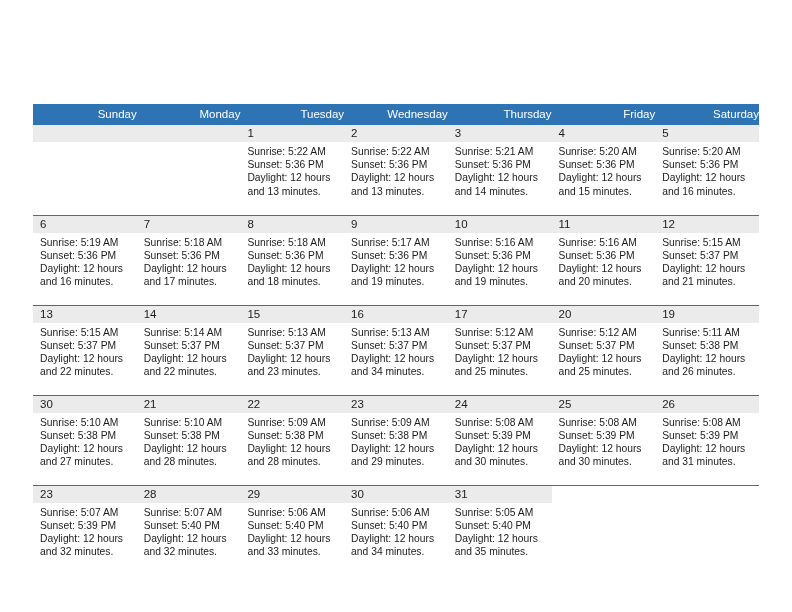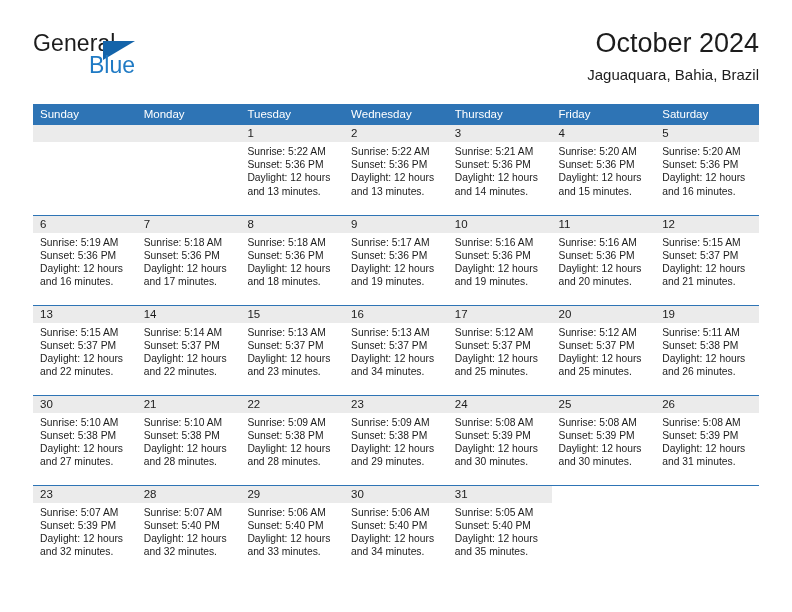--- a/index.html
+++ b/index.html
@@ -103,21 +103,21 @@
     padding: 0;
     margin: 0;
     vertical-align: top;
   }
 
   .dow-row th {
     background: #2e74b5;
     color: #ffffff;
     font-size: 11.5px;
     font-weight: normal;
-    text-align: left;
+    text-align: right;
     height: 21px;
     padding: 4px 0 3px 7px;
     box-sizing: border-box;
   }
 
   .week-row td {
     height: 90px;
     border-top: 1.2px solid #2e74b5;
     box-sizing: border-box;
   }
@@ -152,34 +152,20 @@
   }
   .info div {
     white-space: nowrap;
   }
 </style>
 </head>
 <body>
 
 <div class="page">
 
-  <div class="header">
-
-    <div class="brand">
-      <span class="brand-line1">General</span>
-      <span class="brand-tri"></span>
-      <span class="brand-line2">Blue</span>
-    </div>
-
-    <div class="titles">
-      <div class="cal-title">October 2024</div>
-      <div class="cal-subtitle">Jaguaquara, Bahia, Brazil</div>
-    </div>
-
-  </div>
 
   <table class="calendar">
     <thead>
       <tr class="dow-row" id="dow-row">
           <th>Sunday</th>
           <th>Monday</th>
           <th>Tuesday</th>
           <th>Wednesday</th>
           <th>Thursday</th>
           <th>Friday</th>

